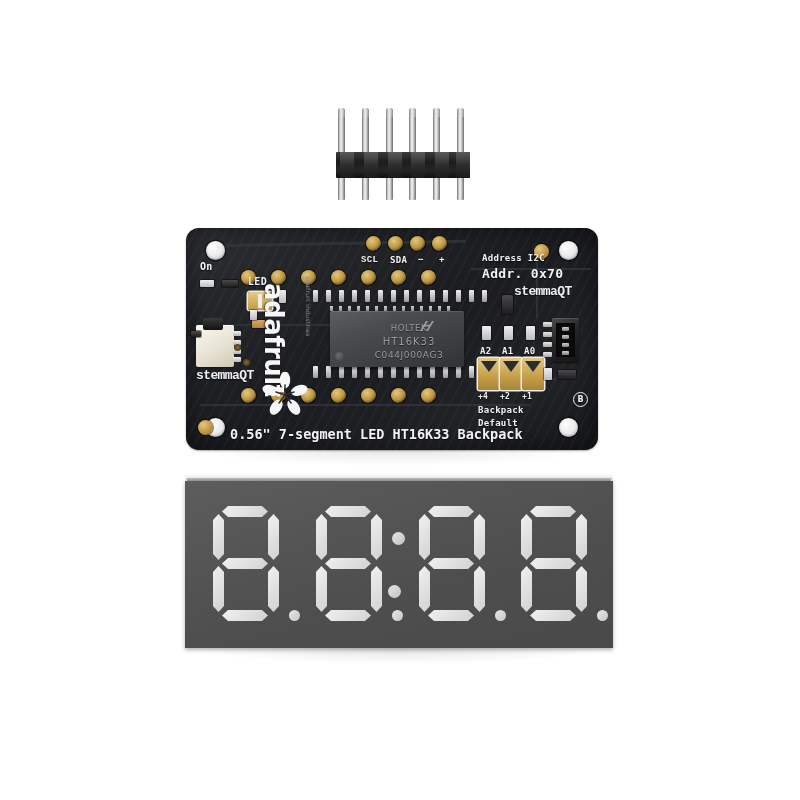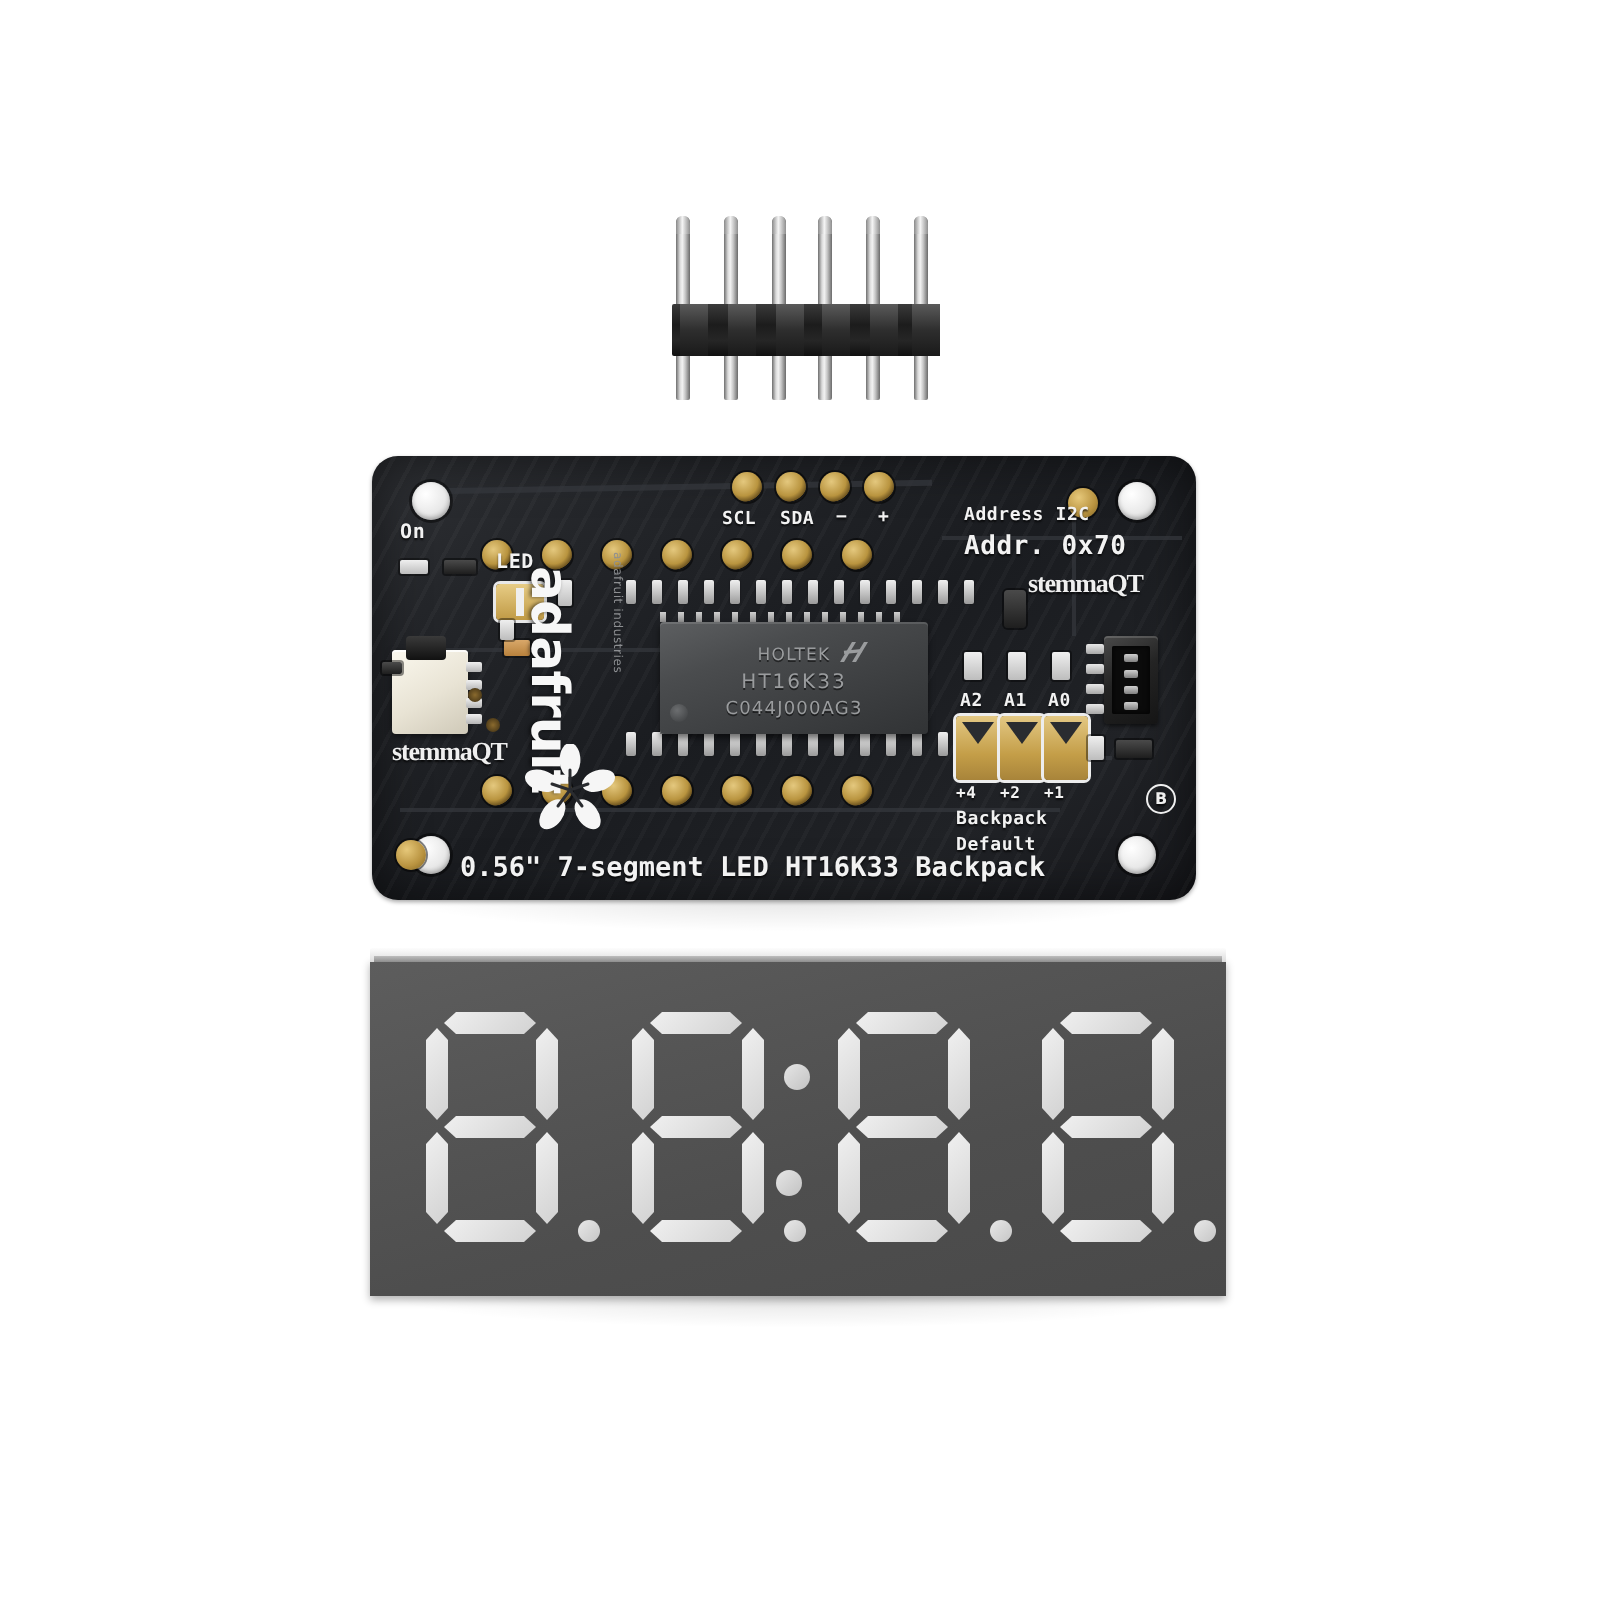--- a/index.html
+++ b/index.html
@@ -50,21 +50,21 @@
   
   .silk{position:absolute;color:#f2f2f2;font-family:"DejaVu Sans Mono",monospace;
     font-weight:bold;letter-spacing:.3px;white-space:nowrap;text-shadow:0 1px 1px rgba(0,0,0,.7);}
 
   
   #ic-chip{position:absolute;left:330px;top:311px;width:134px;height:56px;
     background:linear-gradient(160deg,#5d5f61 0%,#4a4c4e 30%,#3f4143 60%,#313335 100%);
     border-radius:2px;box-shadow:0 2px 3px rgba(0,0,0,.55), inset 0 1px 0 rgba(255,255,255,.12);}
   #ic-chip .notch{position:absolute;left:5px;bottom:6px;width:9px;height:9px;border-radius:50%;
     background:radial-gradient(circle at 40% 35%,#6c6e70,#3a3c3e);}
-  .ic-line{position:absolute;left:0;width:134px;text-align:center;color:#9a9c9e;
+  .ic-line{position:absolute;left:12px;width:134px;text-align:center;color:#9a9c9e;
     font-family:"DejaVu Sans",sans-serif;font-size:8.5px;letter-spacing:.6px;
     text-shadow:0 1px 0 rgba(0,0,0,.5);}
   .ic-legs{position:absolute;height:5px;width:134px;}
   .ic-legs span{position:absolute;top:0;width:3px;height:5px;
     background:linear-gradient(to bottom,#d0d0d0,#8e8e8e);}
 
   
   .padrow{position:absolute;height:12px;}
   .padrow i{position:absolute;top:0;width:5px;height:12px;border-radius:1px;
     background:linear-gradient(to bottom,#efefef,#c2c2c2 55%,#9a9a9a);
@@ -106,21 +106,21 @@
   #jst .slot{position:absolute;left:4px;top:5px;width:19px;height:34px;background:#0b0b0b;border-radius:1px;
     box-shadow:inset 0 0 3px rgba(0,0,0,.9);}
   #jst .slot i{position:absolute;left:6px;width:7px;height:4px;border-radius:1px;
     background:linear-gradient(to bottom,#cfcfcf,#808080);}
   #jst .tab{position:absolute;left:-9px;width:9px;height:5px;
     background:linear-gradient(to bottom,#e8e8e8,#a8a8a8);border-radius:1px;}
 
   
   #flower{position:absolute;left:262px;top:372px;width:46px;height:46px;}
   
-  .stemma{position:absolute;color:#efefef;font-family:Liberation Serif, serif;
+  .stemma{position:absolute;color:#efefef;font-family:Liberation Mono, monospace;
     font-weight:bold;font-size:13px;letter-spacing:-.6px;
     text-shadow:0 1px 1px rgba(0,0,0,.75);white-space:nowrap;}
 
   #adafruit-text{position:absolute;left:268px;top:298px;width:120px;
     transform:rotate(90deg);transform-origin:0 0;
     color:#f7f7f7;font-family:"DejaVu Sans",sans-serif;font-weight:bold;font-size:26px;
     letter-spacing:-.5px;text-shadow:0 1px 2px rgba(0,0,0,.6);}
   #adafruit-sub{position:absolute;left:292px;top:288px;width:80px;
     transform:rotate(90deg);transform-origin:0 0;
     color:#8d8f92;font-family:"DejaVu Sans",sans-serif;font-size:6px;letter-spacing:.3px;}
@@ -204,21 +204,21 @@
     <div class="mhole" style="left:20px;top:190px;"></div>
     <div class="mhole" style="left:373px;top:190px;"></div>
     <div class="gpad" style="left:348px;top:16px;"></div>
     <div class="gpad" style="left:12px;top:192px;"></div>
 
     <div class="thp" style="left:180px;top:8px;"></div>
     <div class="thp" style="left:202px;top:8px;"></div>
     <div class="thp" style="left:224px;top:8px;"></div>
     <div class="thp" style="left:246px;top:8px;"></div>
 
-    <div class="silk" style="left:175px;top:27px;font-size:9px;">SCL</div>
+    <div class="silk" style="left:175px;top:27px;font-size:9px;font-family:Liberation Mono, monospace;">SCL</div>
     <div class="silk" style="left:204px;top:27px;font-size:9px;">SDA</div>
     <div class="silk" style="left:232px;top:26px;font-size:9px;">−</div>
     <div class="silk" style="left:253px;top:26px;font-size:9px;">+</div>
 
     <div class="silk" style="left:296px;top:25px;font-size:9px;">Address I2C</div>
     <div class="silk" style="left:296px;top:38px;font-size:13px;">Addr. 0x70</div>
 
     <div class="thp" style="left:55px;top:42px;"></div>
     <div class="thp" style="left:85px;top:42px;"></div>
     <div class="thp" style="left:115px;top:42px;"></div>

